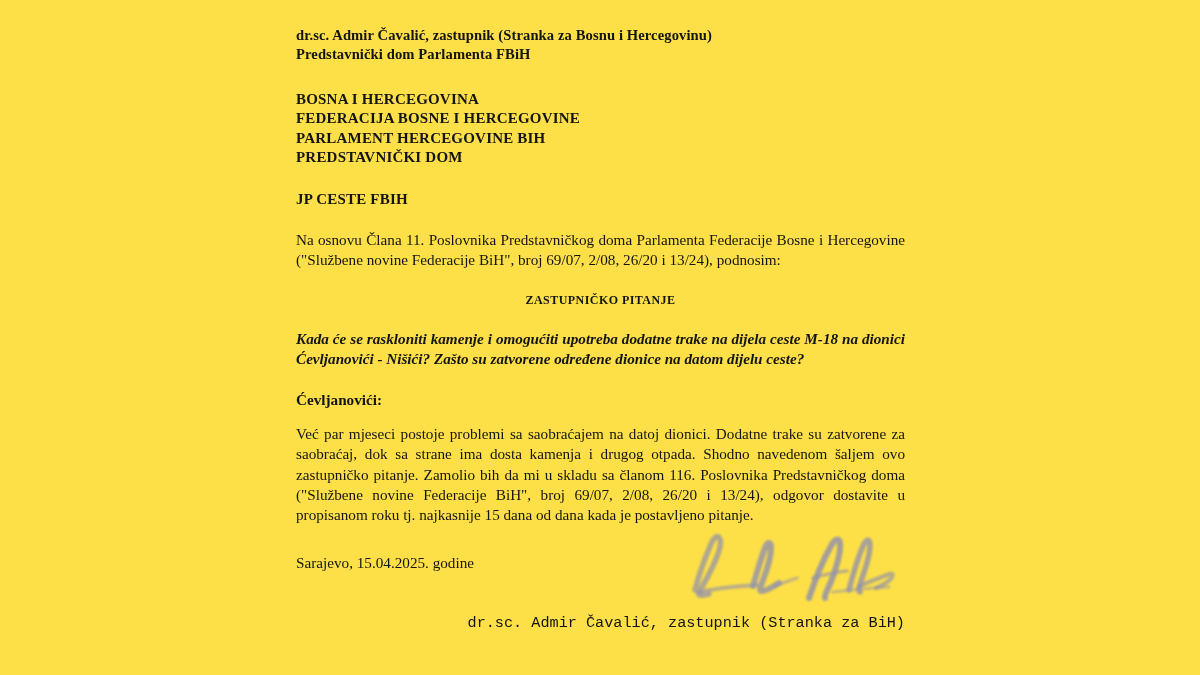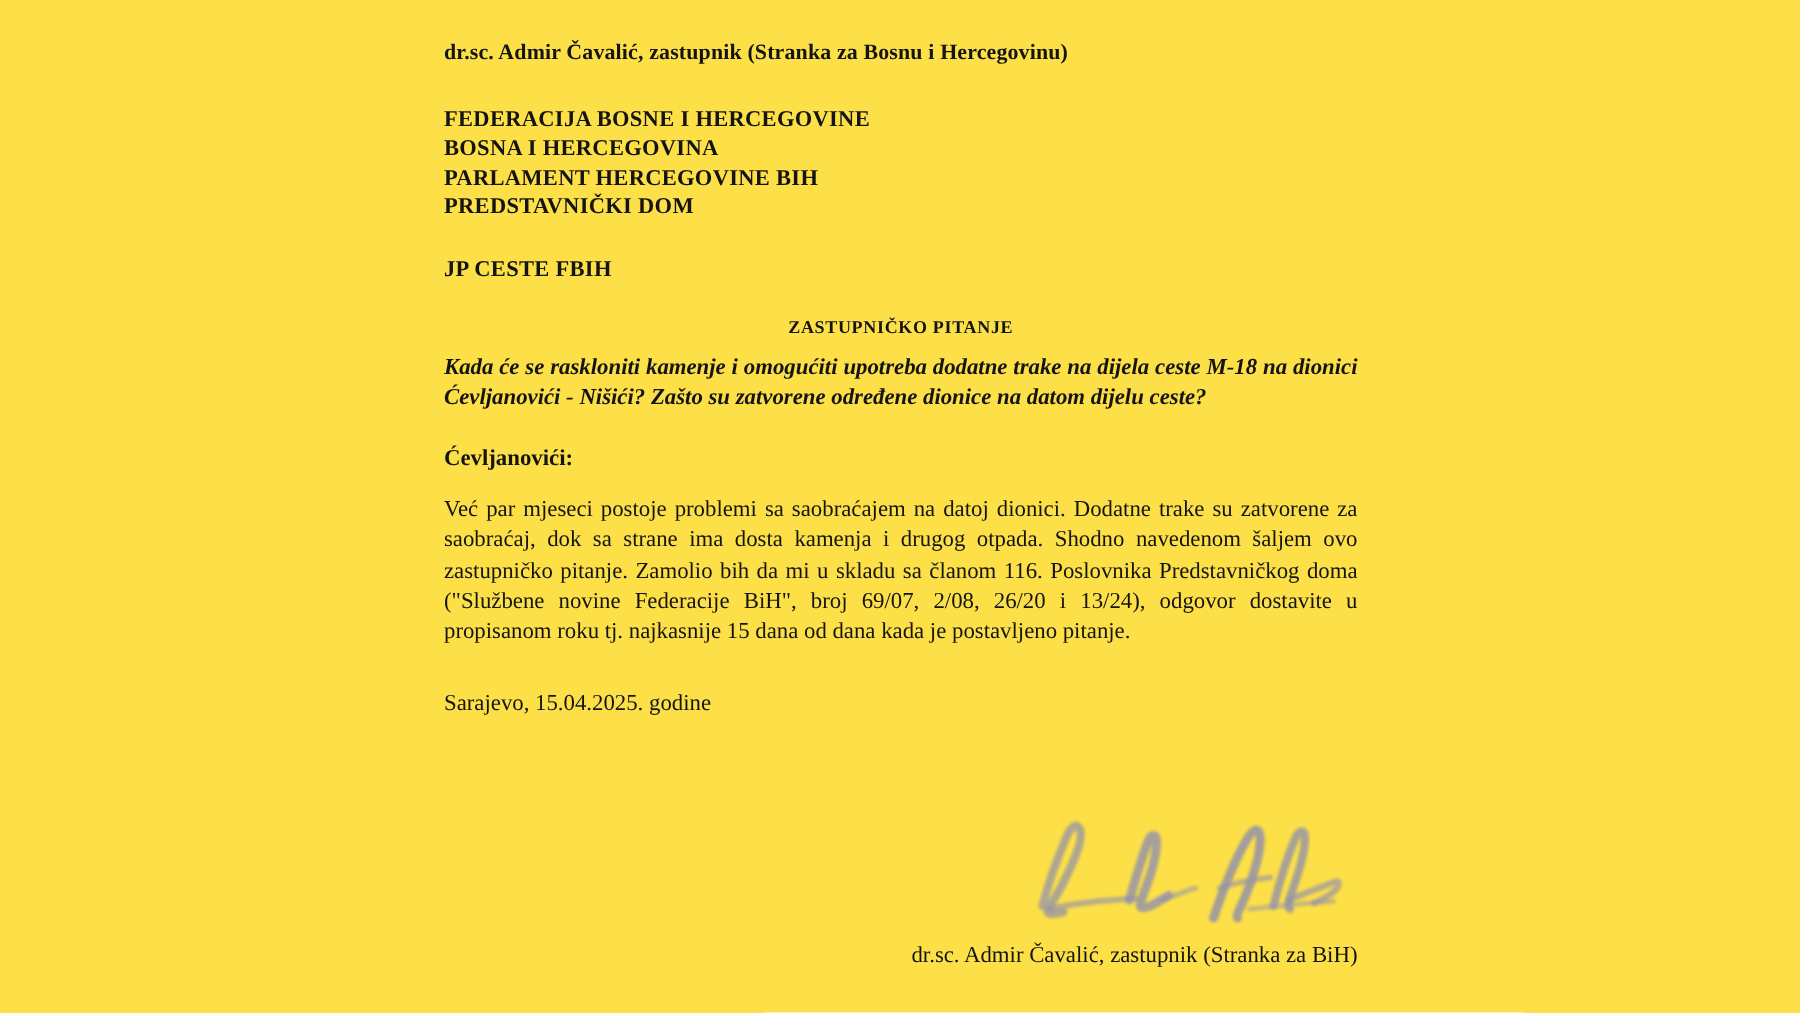--- a/index.html
+++ b/index.html
@@ -65,21 +65,21 @@
 
   .doc-title {
     margin-top: 22px;
     font-size: 12px;
     font-weight: bold;
     text-align: center;
     letter-spacing: 0.45px;
   }
 
   .question {
-    margin-top: 9px;
+    margin-top: 21px;
     font-size: 15.2px;
     font-weight: bold;
     font-style: italic;
     line-height: 20.5px;
     text-align: justify;
     text-justify: inter-word;
     font-family: Liberation Serif, serif;
   }
 
   .rationale-heading {
@@ -97,23 +97,24 @@
 
   .place-date {
     margin-top: 28px;
     font-size: 15.2px;
   }
 
   
   .signature-block {
     position: absolute;
     left: 296px;
-    top: 542px;
+    top: 528px;
     width: 609px;
     height: 112px;
+    font-family: Liberation Mono, monospace;
   }
   .signature-mark {
     position: absolute;
     right: 0px;
     top: 0px;
     width: 222px;
     height: 78px;
     filter: blur(1.15px);
     opacity: 0.92;
   }
@@ -127,31 +128,33 @@
 </style>
 </head>
 <body>
 
 <div id="page">
 
   <div class="doc-column">
 
     <div class="addressee">
       <div>dr.sc. Admir Čavalić, zastupnik (Stranka za Bosnu i Hercegovinu)</div>
+      <div>Predstavnički dom Parlamenta FBiH</div>
     </div>
 
     <div class="institution">
+      <div>BOSNA I HERCEGOVINA</div>
       <div>FEDERACIJA BOSNE I HERCEGOVINE</div>
-      <div>BOSNA I HERCEGOVINA</div>
       <div>PARLAMENT HERCEGOVINE BIH</div>
       <div>PREDSTAVNIČKI DOM</div>
     </div>
 
     <div class="recipient">JP CESTE FBIH</div>
 
+    <p class="legal-basis">Na osnovu Člana 11. Poslovnika Predstavničkog doma Parlamenta Federacije Bosne i Hercegovine ("Službene novine Federacije BiH", broj 69/07, 2/08, 26/20 i 13/24), podnosim:</p>
 
     <div class="doc-title">ZASTUPNIČKO PITANJE</div>
 
     <p class="question">Kada će se raskloniti kamenje i omogućiti upotreba dodatne trake na dijela ceste M-18 na dionici Ćevljanovići - Nišići? Zašto su zatvorene određene dionice na datom dijelu ceste?</p>
 
     <div class="rationale-heading">Ćevljanovići:</div>
 
     <p class="rationale-body">Već par mjeseci postoje problemi sa saobraćajem na datoj dionici. Dodatne trake su zatvorene za saobraćaj, dok sa strane ima dosta kamenja i drugog otpada. Shodno navedenom šaljem ovo zastupničko pitanje. Zamolio bih da mi u skladu sa članom 116. Poslovnika Predstavničkog doma ("Službene novine Federacije BiH", broj 69/07, 2/08, 26/20 i 13/24), odgovor dostavite u propisanom roku  tj. najkasnije 15 dana od dana kada je postavljeno pitanje.</p>
 
     <div class="place-date">Sarajevo, 15.04.2025. godine</div>

